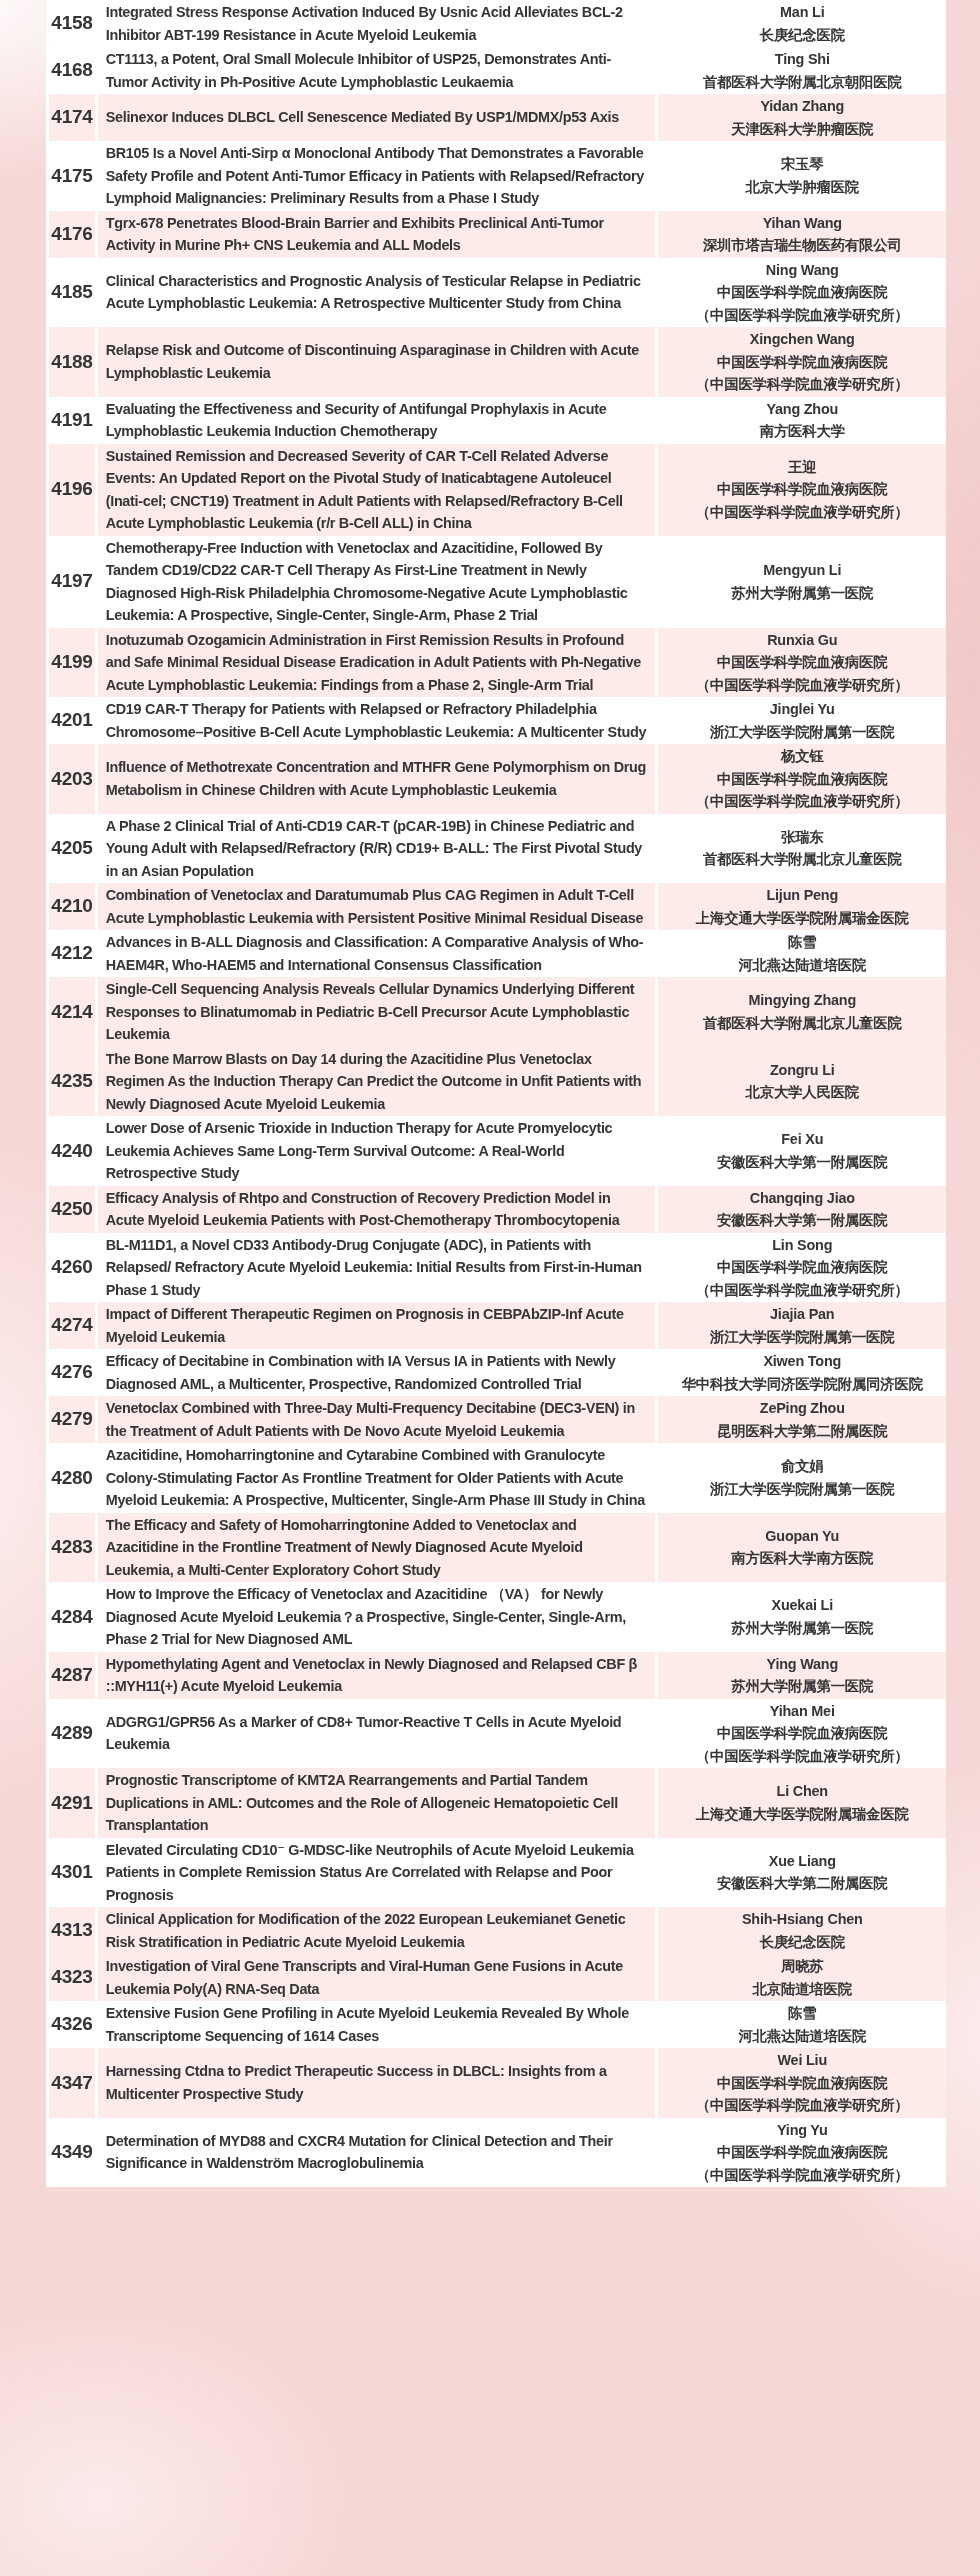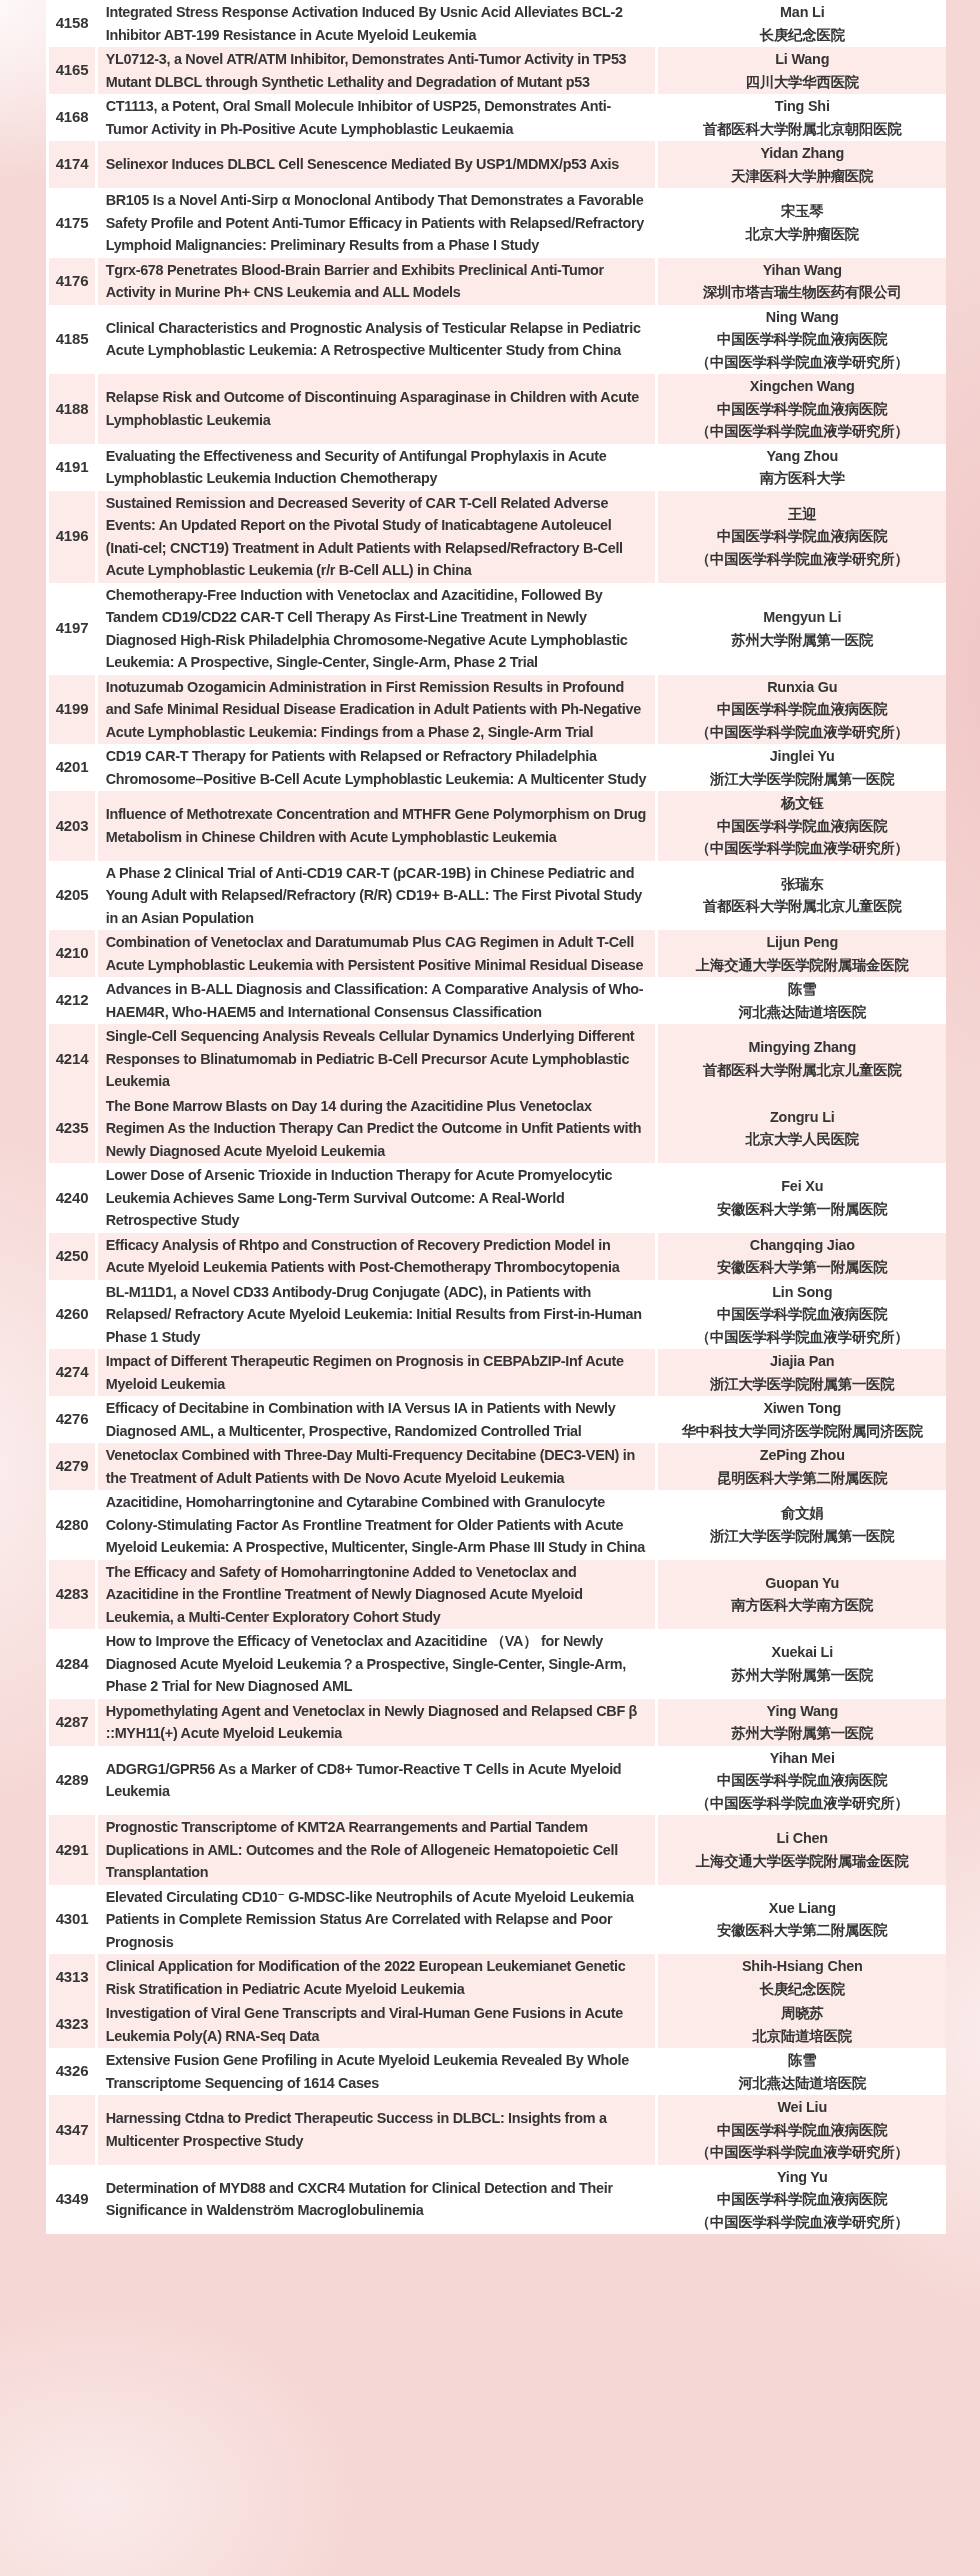--- a/index.html
+++ b/index.html
@@ -33,21 +33,21 @@
     vertical-align: middle;
     color: #353535;
     line-height: 22.5px;
     overflow: hidden;
   }
   tr.plain  td { background: #ffffff; }
   tr.shaded td { background: #fcebe9; }
   td.num {
     width: 46px;
     text-align: center;
-    font-size: 15px;
+    font-size: 19px;
     font-weight: 600;
     letter-spacing: -0.2px;
     padding: 1px 0;
   }
   td.title {
     width: 542px;
     text-align: left;
     font-size: 14.4px;
     font-weight: 600;
     letter-spacing: -0.3px;
@@ -71,28 +71,20 @@
   <table class="abstracts">
     <tbody>
         <tr class="plain">
     <td class="num">4158</td>
     <td class="title">Integrated Stress Response Activation Induced By Usnic Acid Alleviates BCL-2 Inhibitor ABT-199 Resistance in Acute Myeloid Leukemia</td>
     <td class="authors">
             <div class="author-line">Man Li</div>
             <div class="author-line">长庚纪念医院</div>
           </td>
   </tr>
-        <tr class="shaded">
-    <td class="num">4165</td>
-    <td class="title">YL0712-3, a Novel ATR/ATM Inhibitor, Demonstrates Anti-Tumor Activity in TP53 Mutant DLBCL through Synthetic Lethality and Degradation of Mutant p53</td>
-    <td class="authors">
-            <div class="author-line">Li Wang</div>
-            <div class="author-line">四川大学华西医院</div>
-          </td>
-  </tr>
         <tr class="plain">
     <td class="num">4168</td>
     <td class="title">CT1113, a Potent, Oral Small Molecule Inhibitor of USP25, Demonstrates Anti-Tumor Activity in Ph-Positive Acute Lymphoblastic Leukaemia</td>
     <td class="authors">
             <div class="author-line">Ting Shi</div>
             <div class="author-line">首都医科大学附属北京朝阳医院</div>
           </td>
   </tr>
         <tr class="shaded">
     <td class="num">4174</td>

